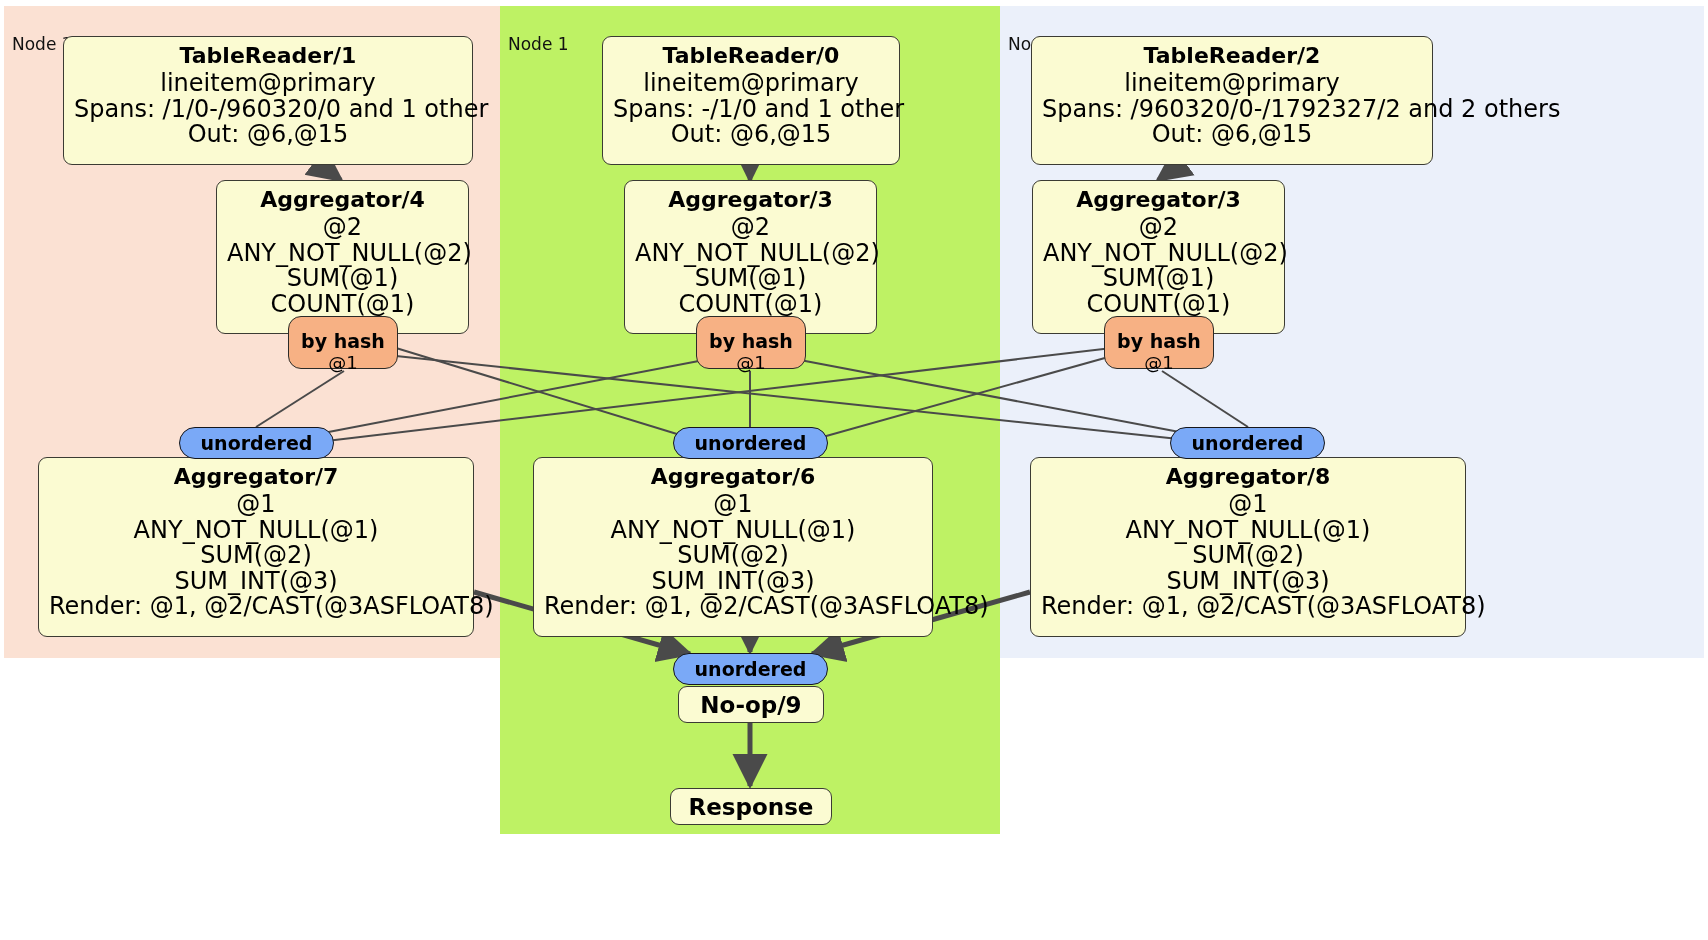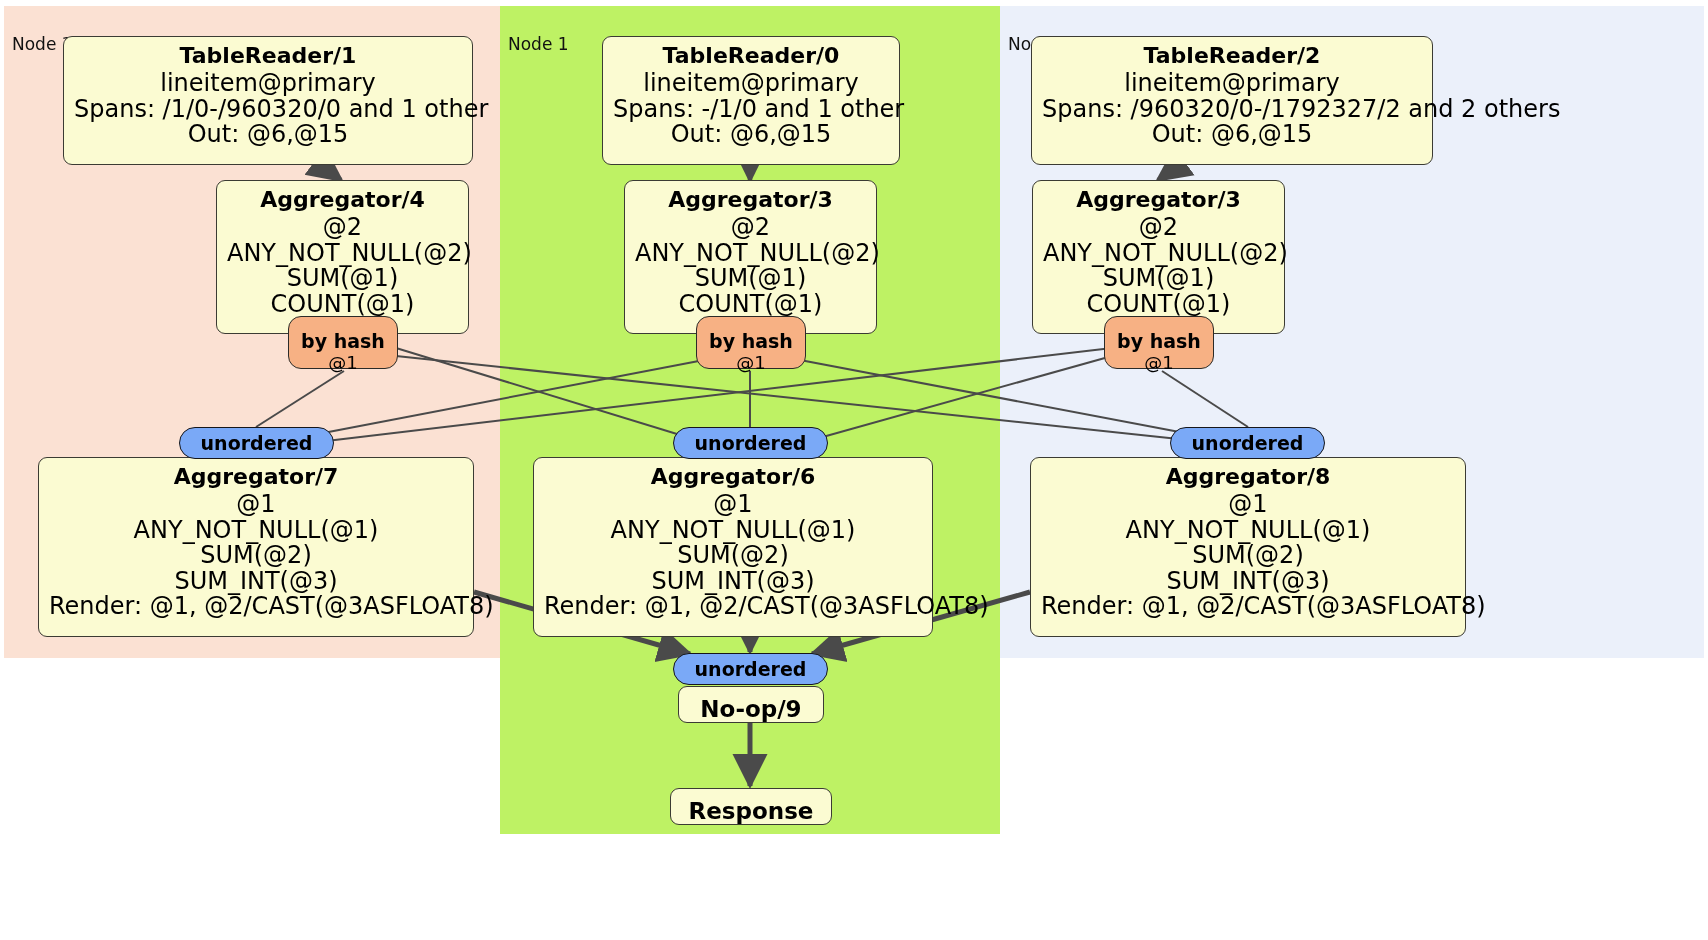--- a/index.html
+++ b/index.html
@@ -27,21 +27,21 @@
     text-align:center;color:#000;
     padding:4px 10px 16px 10px;
     line-height:25px;
   }
   .box .title{font-weight:bold;font-size:22px;line-height:30px;white-space:nowrap;}
   .box .ln{font-size:24px;line-height:25.5px;white-space:nowrap;}
 
   .smallbox{
     position:absolute;box-sizing:border-box;
     background:#fbfbd2;border:1.6px solid #3b3b33;border-radius:9px;
-    text-align:center;color:#000;display:flex;align-items:flex-end;justify-content:center;
+    text-align:center;color:#000;display:flex;align-items:center;justify-content:center;
   }
   .smallbox .title{font-weight:bold;font-size:23px;white-space:nowrap;}
 
   
   .hashpill{
     position:absolute;box-sizing:border-box;
     background:#f7b184;border:1.6px solid #2b2b28;border-radius:13px;
     text-align:center;color:#000;z-index:5;
     padding-top:13px;
   }

